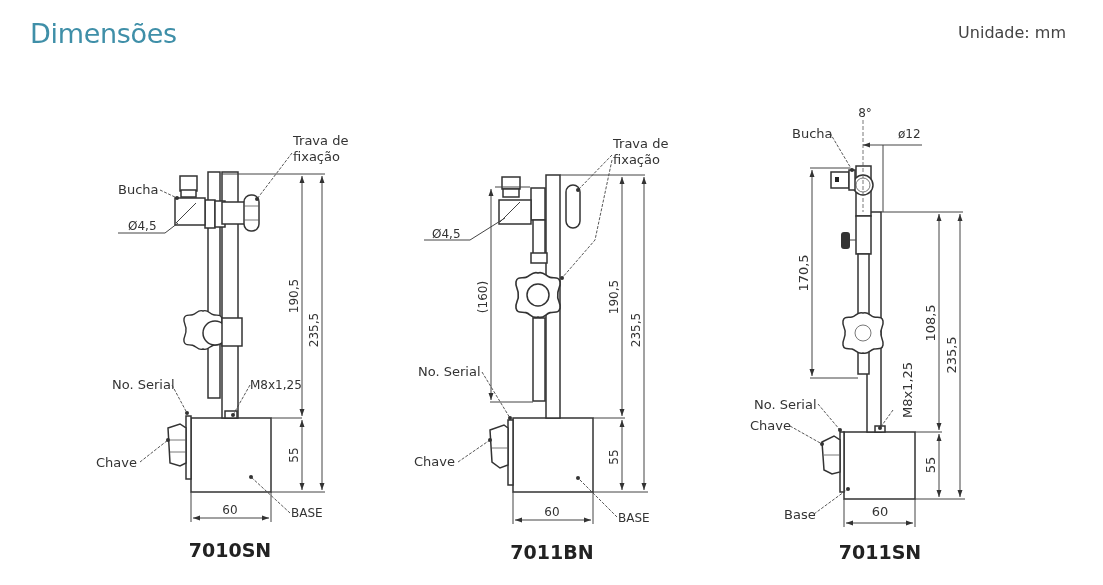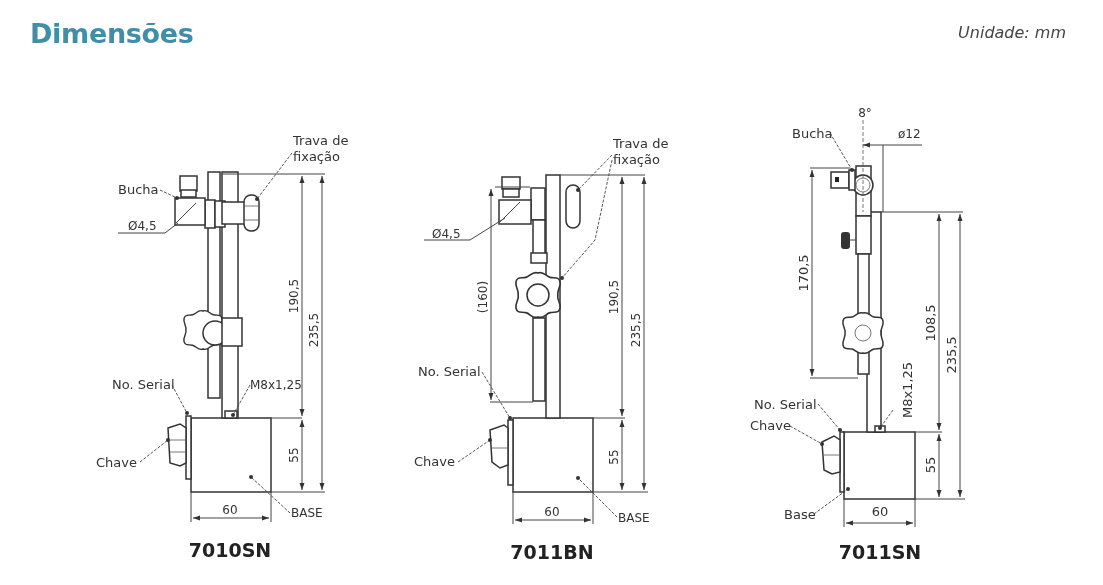--- a/index.html
+++ b/index.html
@@ -1,20 +1,20 @@
 <!DOCTYPE html>
 <html><head>
 <meta charset="utf-8">
 <style>
   html, body { margin: 0; padding: 0; background: #ffffff; }
   body { width: 1103px; height: 585px; position: relative; overflow: hidden;
          font-family: "DejaVu Sans", "Liberation Sans", sans-serif; }
-  .title { position: absolute; left: 30px; top: 18px; font-size: 27px; font-weight: bold;
+  .title { position: absolute; left: 30px; top: 18px; font-size: 27px; font-weight: normal;
            color: #3f8fa8; letter-spacing: -0.3px; }
-  .unit { position: absolute; right: 37px; top: 23px; font-size: 16px; color: #444; font-style: italic; }
+  .unit { position: absolute; right: 37px; top: 23px; font-size: 16px; color: #444; }
   svg.drawing { position: absolute; left: 0; top: 0; }
   svg text { font-family: "DejaVu Sans", "Liberation Sans", sans-serif; fill: #333; }
   .model { font-weight: bold; font-size: 19px; fill: #222; }
   .lbl { font-size: 13px; }
   .dim { font-size: 12px; }
   .ln { stroke: #444; stroke-width: 1; fill: none; }
   .thk { stroke: #333; stroke-width: 1.5; fill: #fff; }
   .thin { stroke: #555; stroke-width: 0.8; fill: none; }
   .lead { stroke: #444; stroke-width: 0.9; fill: none; stroke-dasharray: 3 1.5; }
   .arr { fill: #333; stroke: none; }

